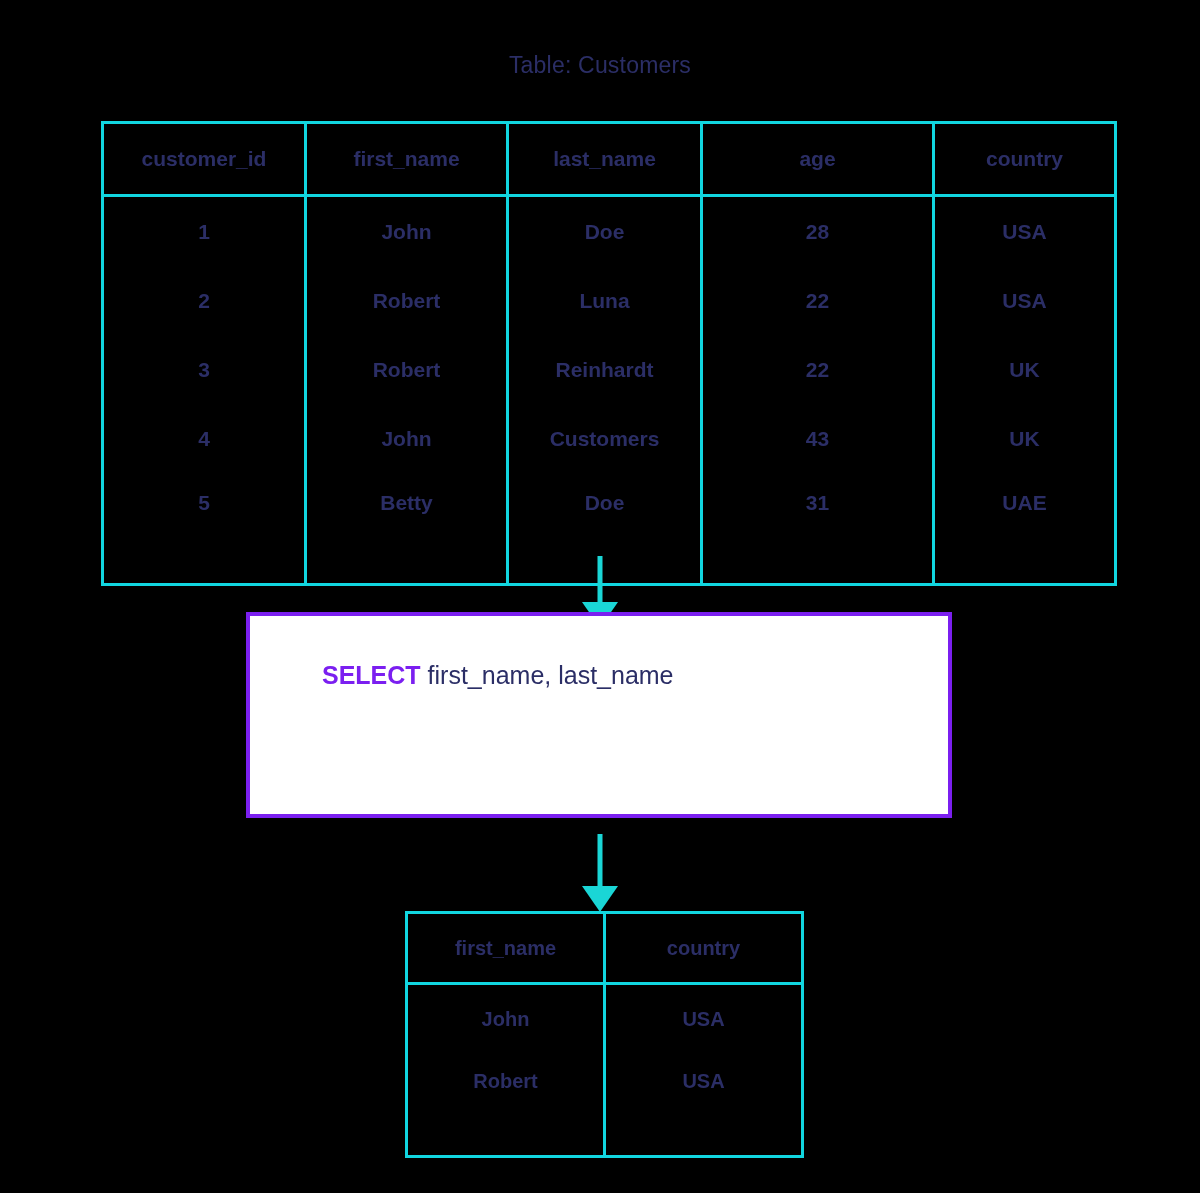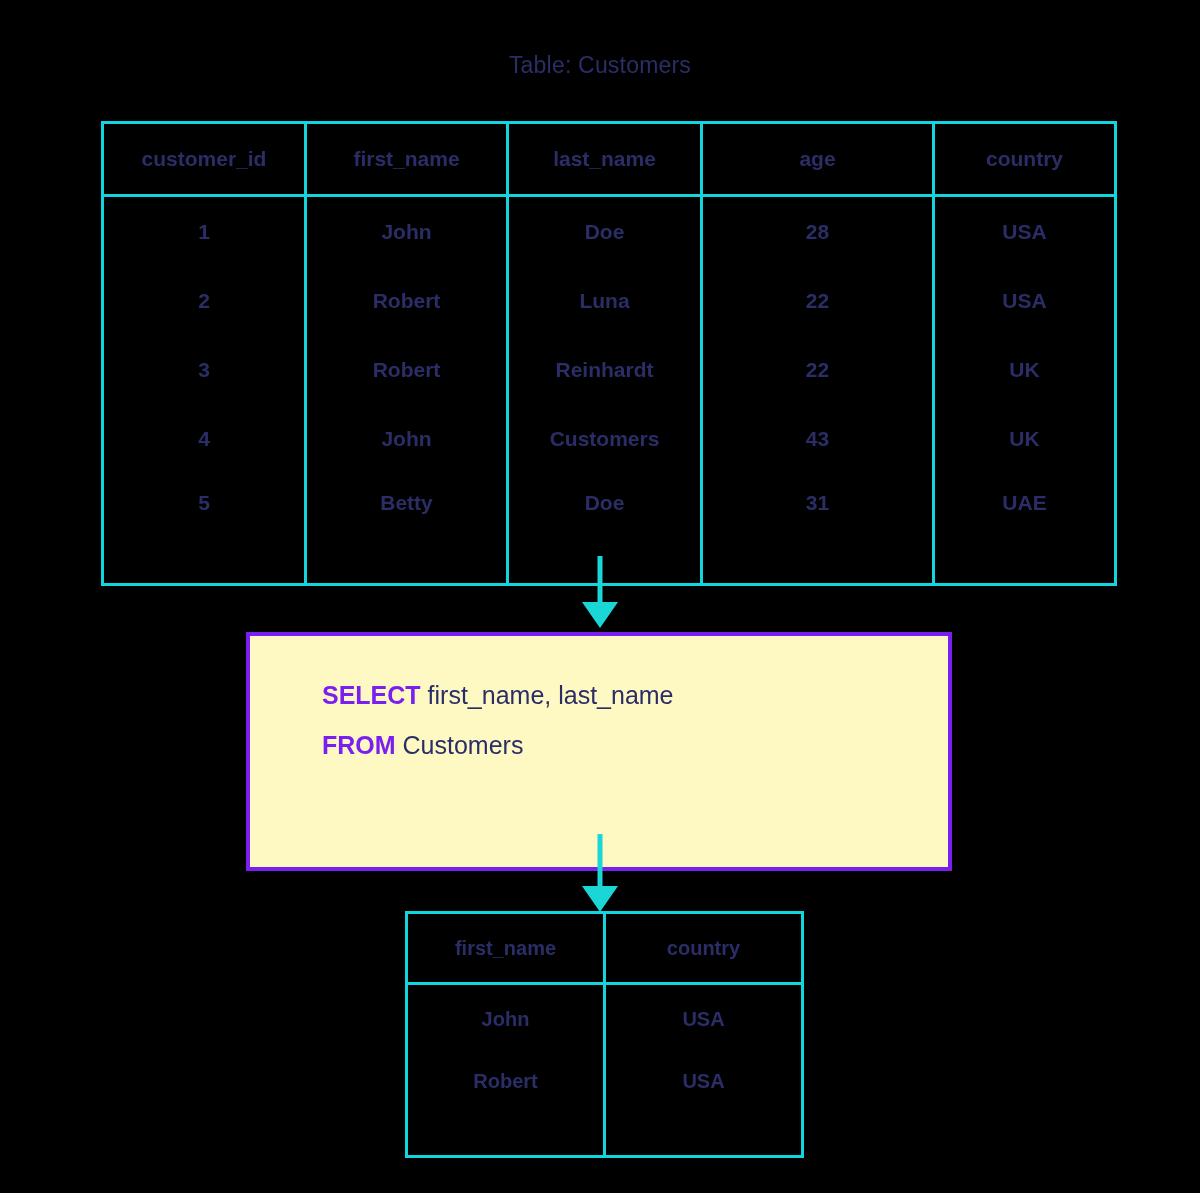--- a/index.html
+++ b/index.html
@@ -103,26 +103,26 @@
     top: 834px;
     width: 40px;
     height: 78px;
   }
   #arrow-query-to-result .arrow-shaft { height: 54px; }
 
   
   #query-box {
     position: absolute;
     left: 246px;
-    top: 632px;
+    top: 612px;
     width: 706px;
-    height: 239px;
+    height: 206px;
     border: 4px solid #7b1ff0;
     box-sizing: border-box;
-    background: #fef9c3;
+    background: #ffffff;
     padding: 34px 0 0 72px;
   }
   .query-line {
     font-size: 25px;
     color: #2b2e66;
     line-height: 50px;
     white-space: nowrap;
   }
   .kw {
     color: #7b1ff0;
@@ -218,23 +218,20 @@
 
 <div class="arrow" id="arrow-source-to-query">
   <div class="arrow-shaft"></div>
   <div class="arrow-head"></div>
 </div>
 
 <div id="query-box">
   <div class="query-line">
     <span class="kw">SELECT</span><span> first_name, last_name</span>
   </div>
-  <div class="query-line">
-    <span class="kw">FROM</span><span> Customers</span>
-  </div>
 </div>
 
 <div class="arrow" id="arrow-query-to-result">
   <div class="arrow-shaft"></div>
   <div class="arrow-head"></div>
 </div>
 
 <table id="result-table">
   <thead>
     <tr>

